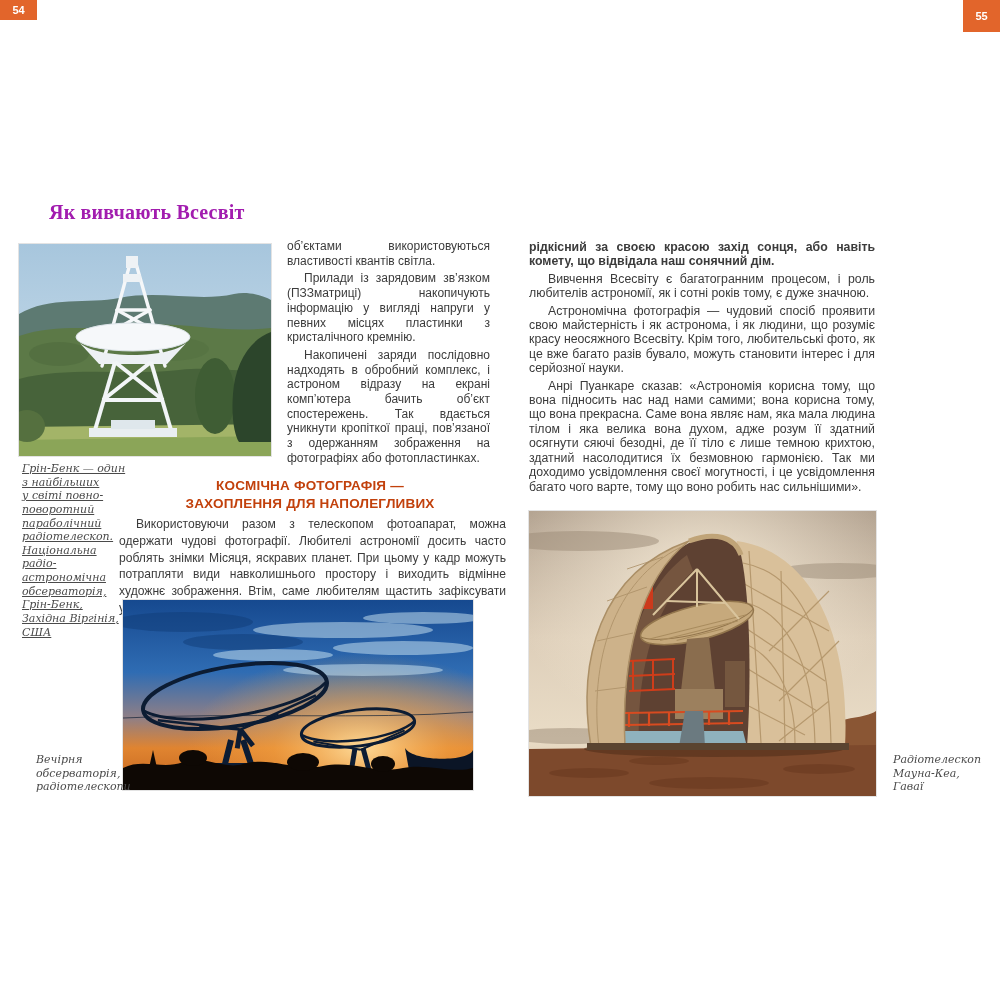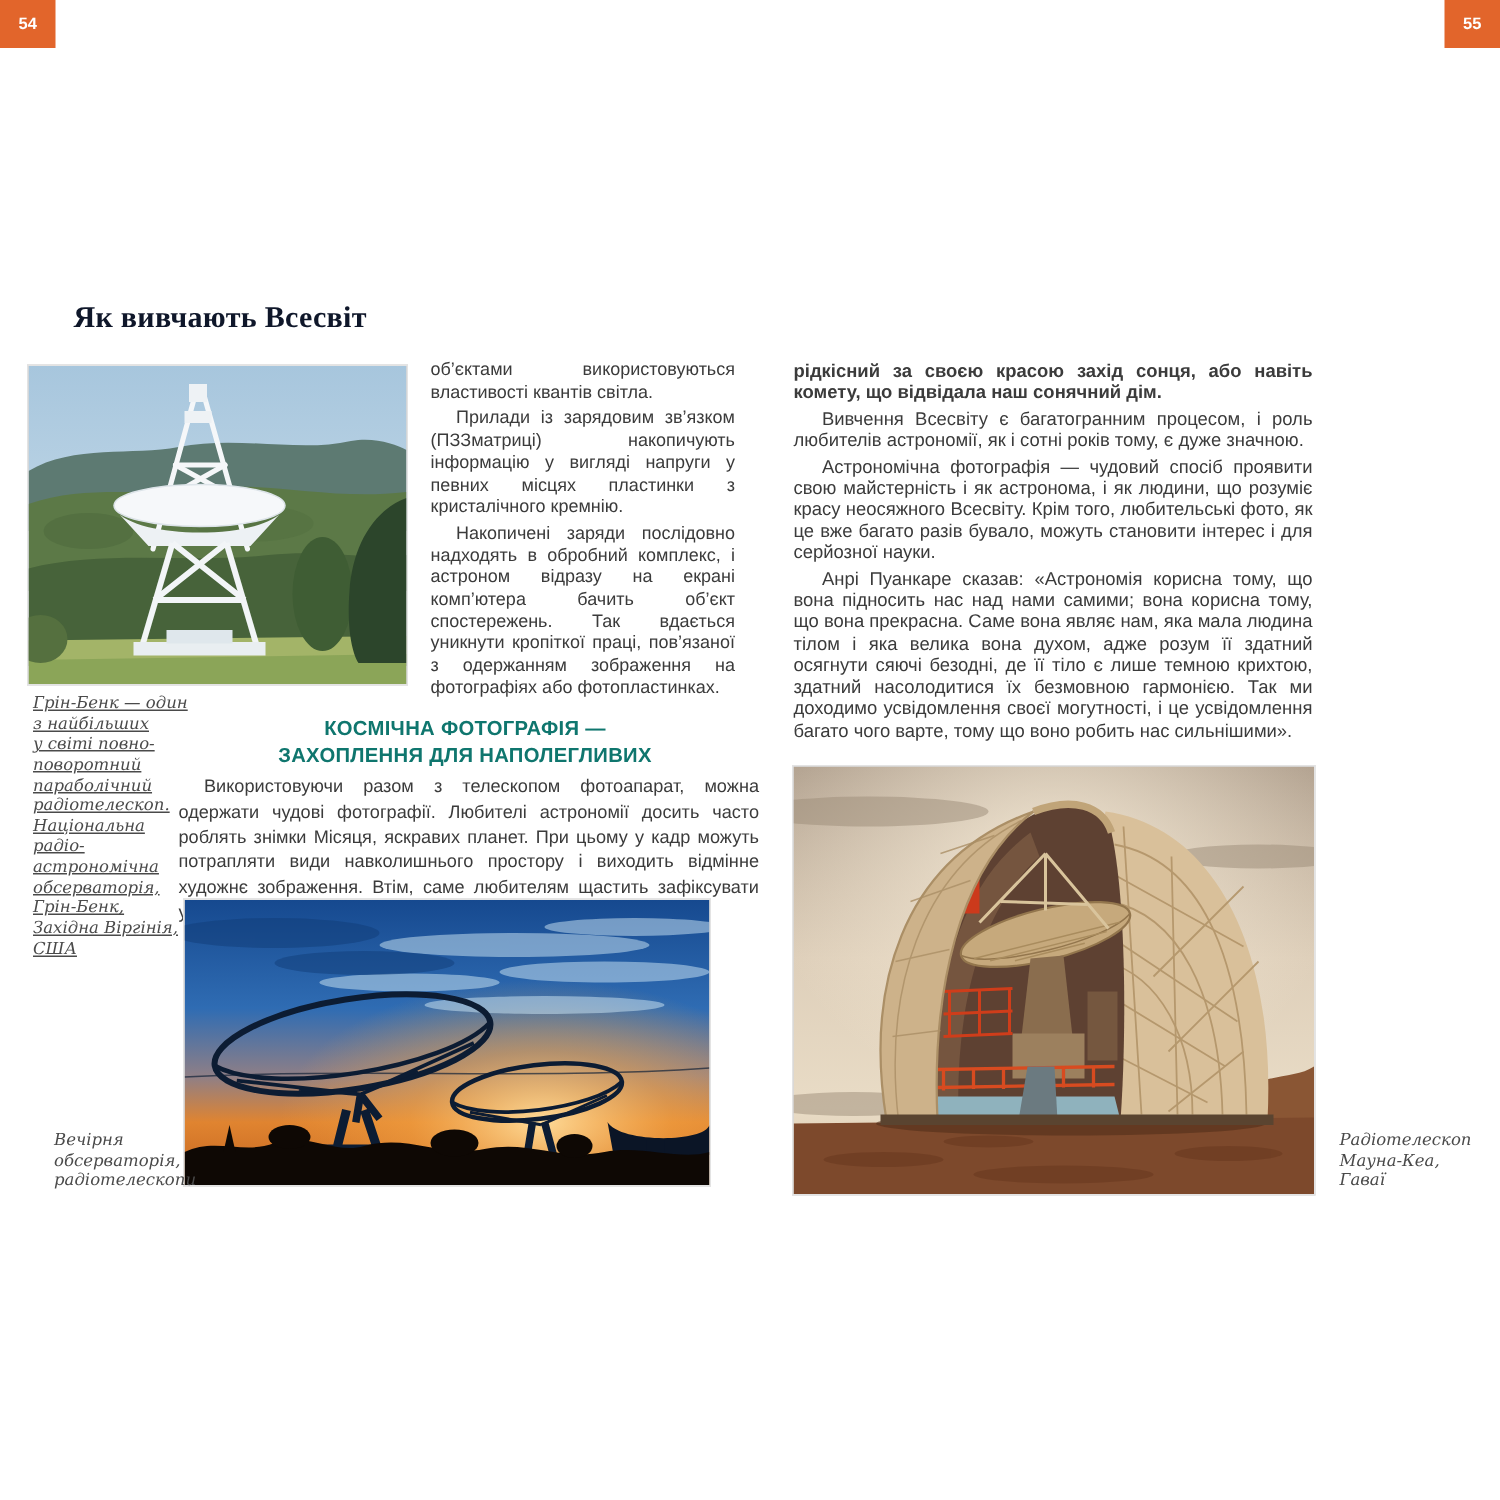--- a/index.html
+++ b/index.html
@@ -2,25 +2,25 @@
 <html><head>
 <meta charset="utf-8">
 <style>
   html,body{margin:0;padding:0;background:#ffffff;}
   body{width:1000px;height:1000px;font-family:"Liberation Sans",sans-serif;}
   .spread{position:relative;width:1000px;height:1000px;background:#fff;overflow:hidden;}
   .abs{position:absolute;}
 
   .pagenum{background:#e2652b;color:#fff;font-size:11px;font-weight:bold;
            display:flex;align-items:center;justify-content:center;}
-  .pagenum-left{left:0;top:199;width:37px;height:32px;}
+  .pagenum-left{left:0;top:199;width:37px;height:20px;}
   .pagenum-right{left:963px;top:199;width:37px;height:32px;text-align:center;}
 
   .header-title{left:49px;top:201px;font-family:"Liberation Serif",serif;
-                font-weight:bold;font-size:20px;color:#0f172a;letter-spacing:.2px;}
+                font-weight:bold;font-size:20px;color:#a21caf;letter-spacing:.2px;}
 
   .photo{border:1px solid #e3e3e3;overflow:hidden;margin:0;background:#ccc;}
   .photo svg{display:block;width:100%;height:100%;}
   .photo1{left:18px;top:243px;width:252px;height:212px;}
   .photo2{left:122px;top:599px;width:350px;height:190px;}
   .photo3{left:528px;top:510px;width:347px;height:285px;}
 
   .body-text{color:#3b3b3b;}
   .body-text p{margin:3px;text-align:justify;text-indent:17px;}
   .body-text p.cont{text-indent:0;}
@@ -30,21 +30,21 @@
   .right-col p.cont{text-indent:0;font-weight:bold;}
 
   .caption{font-family:"DejaVu Serif",serif;font-style:italic;font-size:11px;
            color:#4a4a4a;line-height:1.24;white-space:pre-line;}
   .caption1{left:22px;top:462px;width:118px;text-decoration:underline;}
   .caption2{left:36px;top:753px;width:118px;}
   .caption3{left:893px;top:753px;width:100px;}
 
   .section-heading{left:110px;top:477px;width:400px;margin:0;
                    font-size:13.5px;font-weight:bold;line-height:1.35;
-                   text-align:center;color:#0f766e;white-space:pre-line;letter-spacing:.2px;}
+                   text-align:center;color:#c2410c;white-space:pre-line;letter-spacing:.2px;}
   .section-para{left:116px;top:513px;width:393px;font-size:12.1px;line-height:16.8px;}
 </style>
 </head>
 <body>
 
 <div class="spread">
 
   <div class="abs pagenum pagenum-left">54</div>
   <div class="abs header-title">Як вивчають Всесвіт</div>
   <div class="abs pagenum pagenum-right">55</div>

